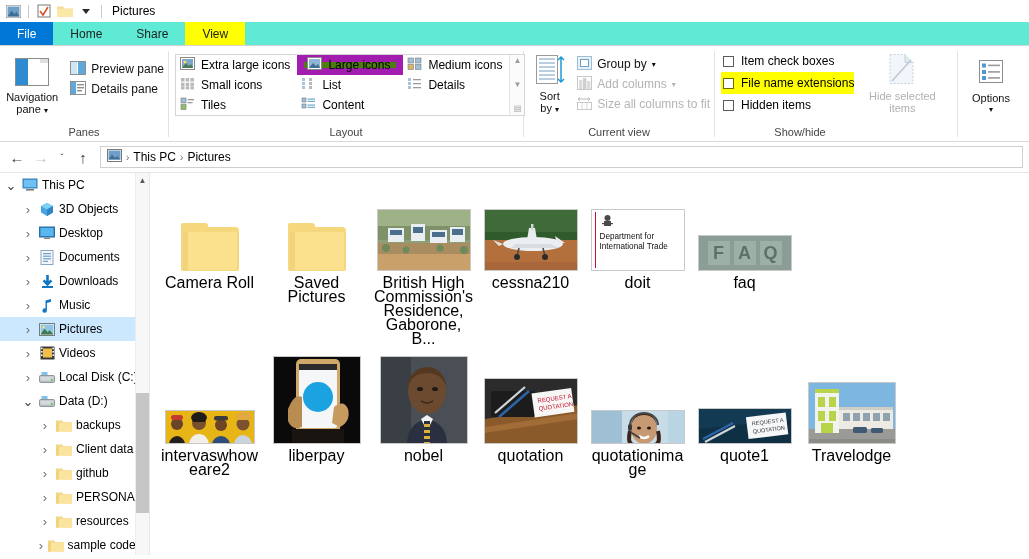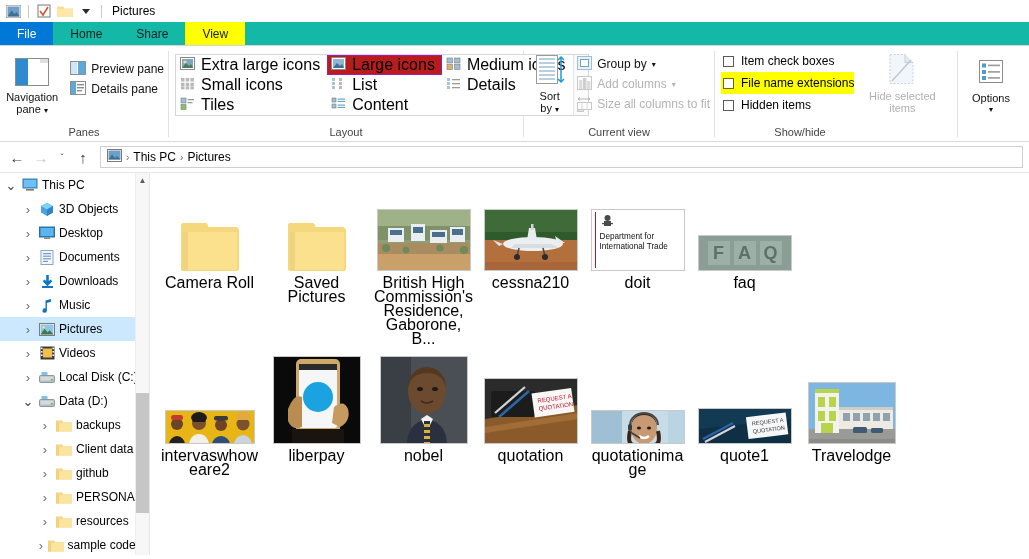--- a/index.html
+++ b/index.html
@@ -19,21 +19,21 @@
     height: 22px; display: flex; align-items: center;
     padding-left: 4px; background: #fff; gap: 3px;
   }
   .qat-icon { width: 18px; height: 16px; display:flex; align-items:center; justify-content:center; }
   .qat-sep { width:1px; height:13px; background:#c8c8c8; margin:0 3px; }
   .title-text { font-size: 12px; color:#000; margin-left:4px; }
 
   
   .tabstrip {
     height: 24px; display:flex; align-items:stretch;
-    border-bottom: 1px solid #d4d4d4; background:#14b8a6;
+    border-bottom: 1px solid #d4d4d4; background:#5eead4;
   }
   .tab {
     display:flex; align-items:center; padding: 0 17px;
     font-size: 12px; color:#222; cursor:default; position:relative;
   }
   .tab.file { background:#0078d7; color:#fff; padding: 0 17px; }
   .tab.hl { background: #ffff00; }
 
   
   .ribbon {
@@ -67,24 +67,24 @@
   .smallcmd.dis { color:#b3b3b3; }
 
   
   .gallery {
     border:1px solid #d6d6d6; background:#fff;
     display:flex; margin-top:2px;
   }
   .gal-items { display:grid; grid-template-columns: repeat(3, auto); }
   .gal-item {
     display:flex; align-items:center; gap:6px;
-    font-size:16px; padding:2px 6px 2px 3px; height:20px; white-space:nowrap;
+    font-size:12px; padding:2px 6px 2px 3px; height:20px; white-space:nowrap;
     border:1px solid transparent;
   }
-  .gal-item.sel { background:#b91c1c; border:1px solid #a21caf;align-items:center; }
+  .gal-item.sel { background:#4d7c0f; border:7px solid #a21caf;align-items:center; }
   .gal-scroll {
     width:15px; border-left:1px solid #e4e4e4;
     display:flex; flex-direction:column; justify-content:space-between;
     align-items:center; padding:2px 0; background:#fbfbfb;
   }
   .gal-scroll span { font-size:8px; color:#9a9a9a; line-height:8px; }
 
   
   .chkrow { display:flex; align-items:center; gap:7px; height:22px; font-size:12px; padding-left:2px;}
   .chk { width:11px; height:11px; border:1px solid #5a5a5a; background:#fff; }

